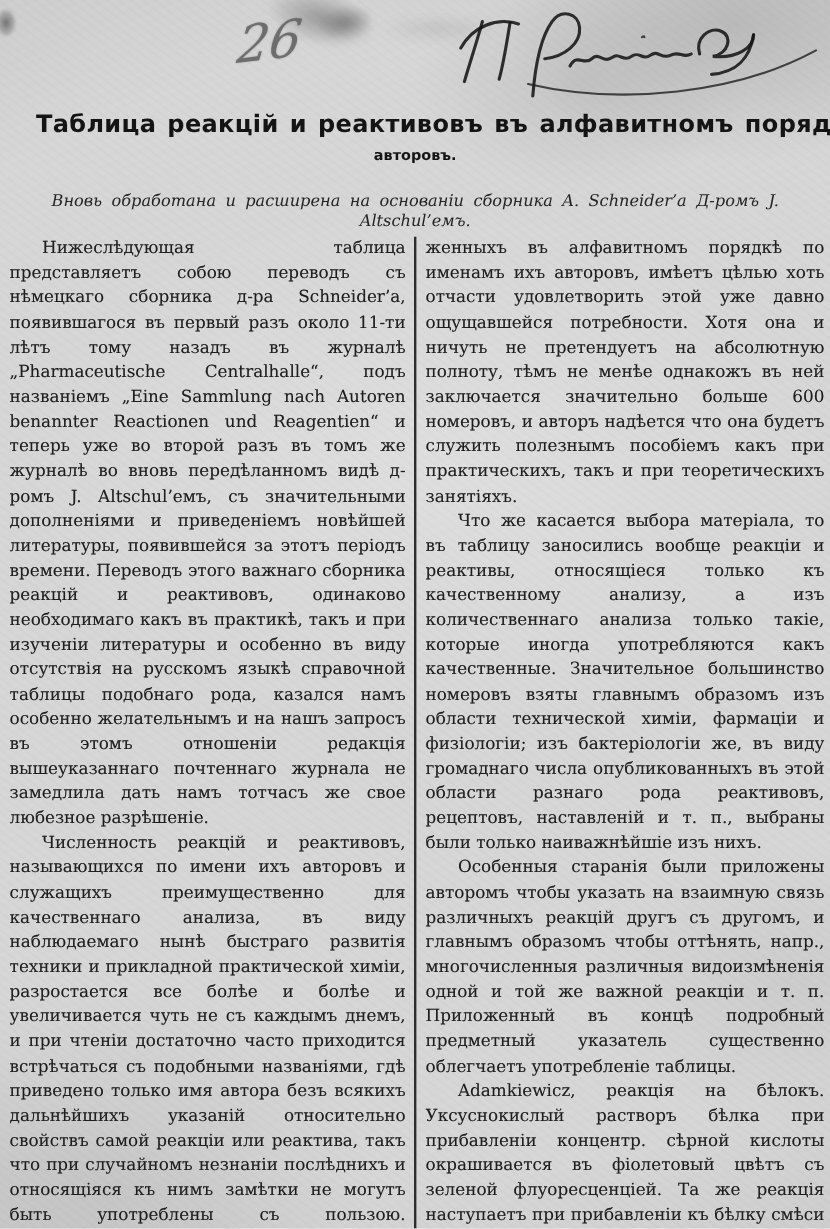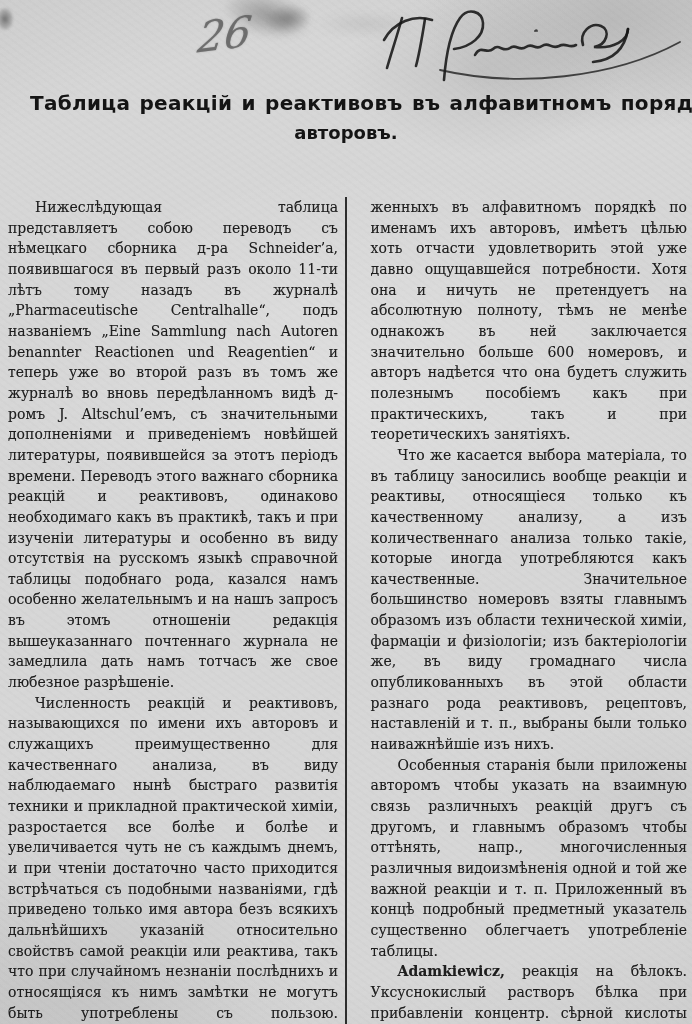--- a/index.html
+++ b/index.html
@@ -44,39 +44,39 @@
 
   .signature{position:absolute;left:378px;top:4px;width:308px;height:96px;}
   .signature path{fill:none;stroke:rgba(22,22,22,0.88);stroke-width:2.6;stroke-linecap:round;}
   .signature .thin{stroke-width:1.8;stroke:rgba(30,30,30,0.8);}
 
   
   .title-block{position:absolute;top:91px;left:30px;right:30px;
     font-family:"DejaVu Sans",sans-serif;font-weight:bold;color:#141414;}
   .title-line1{font-size:20px;letter-spacing:0.3px;word-spacing:2px;
     text-align:justify;text-align-last:justify;white-space:nowrap;}
-  .title-line2{font-size:18px;text-align:center;margin-top:7px;}
+  .title-line2{font-size:12px;text-align:center;margin-top:7px;}
 
   .subtitle{position:absolute;top:160px;left:0;right:0;text-align:center;
     font-family:"DejaVu Serif",serif;font-style:italic;font-size:13.5px;
     word-spacing:3.5px;color:#242424;}
 
   
   .columns{position:absolute;top:197px;left:8px;right:5px;bottom:0;display:flex;overflow:hidden;}
   .col{overflow:hidden;}
   .col-left{width:330px;padding-right:7px;}
   .divider{flex:none;width:1.6px;background:#2d2d2d;}
-  .col-right{flex:1;padding-left:24px;}
+  .col-right{flex:1;padding-left:8px;}
 
   p.para{margin:0;text-indent:27px;text-align:justify;
     font-size:14px;line-height:20.65px;color:#1e1e1e;
     text-shadow:0 0 0.4px rgba(30,30,30,0.35);}
   p.para.continuation{text-indent:0;}
   .seg-italic{}
-  .seg-bold{font-weight:bold;}
+  .seg-bold{font-weight:normal;}
 </style>
 </head>
 <body>
 
 <div class="page">
 
   <div class="speck"></div>
   <div class="smudge-a"></div>
   <div class="smudge-b"></div>
   <div class="smudge-c"></div>
@@ -93,20 +93,21 @@
     <path d="M205,41 C201,28 213,18 223,22 C233,26 229,41 216,43 C236,45 250,36 250,25"></path>
     <path d="M250,25 C247,44 237,56 215,58"></path>
     <path class="thin" d="M62,66 C140,84 236,74 302,38"></path>
   </svg>
 
   <div class="title-block">
     <div class="title-line1">Таблица реакцій и реактивовъ въ алфавитномъ порядкѣ по именамъ ихъ</div>
     <div class="title-line2">авторовъ.</div>
   </div>
 
+  <div class="subtitle">Вновь обработана и расширена на основаніи сборника A. Schneider’а Д-ромъ J. Altschul’емъ.</div>
 
   <div class="columns">
     <div class="col col-left">
       <p class="para"><span>Нижеслѣдующая таблица представляетъ собою переводъ съ нѣмецкаго сборника д-ра Schneider’а, появившагося въ первый разъ около 11-ти лѣтъ тому назадъ въ журналѣ „Pharmaceutische Centralhalle“, подъ названіемъ „Eine Sammlung nach Autoren benannter Reactionen und Reagentien“ и теперь уже во второй разъ въ томъ же журналѣ во вновь передѣланномъ видѣ д-ромъ J. Altschul’емъ, съ значительными дополненіями и приведеніемъ новѣйшей литературы, появившейся за этотъ періодъ времени. Переводъ этого важнаго сборника реакцій и реактивовъ, одинаково необходимаго какъ въ практикѣ, такъ и при изученіи литературы и особенно въ виду отсутствія на русскомъ языкѣ справочной таблицы подобнаго рода, казался намъ особенно желательнымъ и на нашъ запросъ въ этомъ отношеніи редакція вышеуказаннаго почтеннаго журнала не замедлила дать намъ тотчасъ же свое любезное разрѣшеніе.</span></p>
       <p class="para"><span>Численность реакцій и реактивовъ, называющихся по имени ихъ авторовъ и служащихъ преимущественно для качественнаго анализа, въ виду наблюдаемаго нынѣ быстраго развитія техники и прикладной практической химіи, разростается все болѣе и болѣе и увеличивается чуть не съ каждымъ днемъ, и при чтеніи достаточно часто приходится встрѣчаться съ подобными названіями, гдѣ приведено только имя автора безъ всякихъ дальнѣйшихъ указаній относительно свойствъ самой реакціи или реактива, такъ что при случайномъ незнаніи послѣднихъ и относящіяся къ нимъ замѣтки не могутъ быть употреблены съ пользою. Предлагаемая таблица реакцій и реактивовъ, располо-</span></p>
     </div>
     <div class="divider"></div>
     <div class="col col-right">
       <p class="para continuation"><span>женныхъ въ алфавитномъ порядкѣ по именамъ ихъ авторовъ, имѣетъ цѣлью хоть отчасти удовлетворить этой уже давно ощущавшейся потребности. Хотя она и ничуть не претендуетъ на абсолютную полноту, тѣмъ не менѣе однакожъ въ ней заключается значительно больше 600 номеровъ, и авторъ надѣется что она будетъ служить полезнымъ пособіемъ какъ при практическихъ, такъ и при теоретическихъ занятіяхъ.</span></p>
       <p class="para"><span>Что же касается выбора матеріала, то въ таблицу заносились вообще реакціи и реактивы, относящіеся только къ </span><span class="seg-italic">качественному</span><span> анализу, а изъ количественнаго анализа только такіе, которые иногда употребляются какъ качественные. Значительное большинство номеровъ взяты главнымъ образомъ изъ области технической химіи, фармаціи и физіологіи; изъ бактеріологіи же, въ виду громаднаго числа опубликованныхъ въ этой области разнаго рода реактивовъ, рецептовъ, наставленій и т. п., выбраны были только наиважнѣйшіе изъ нихъ.</span></p>

